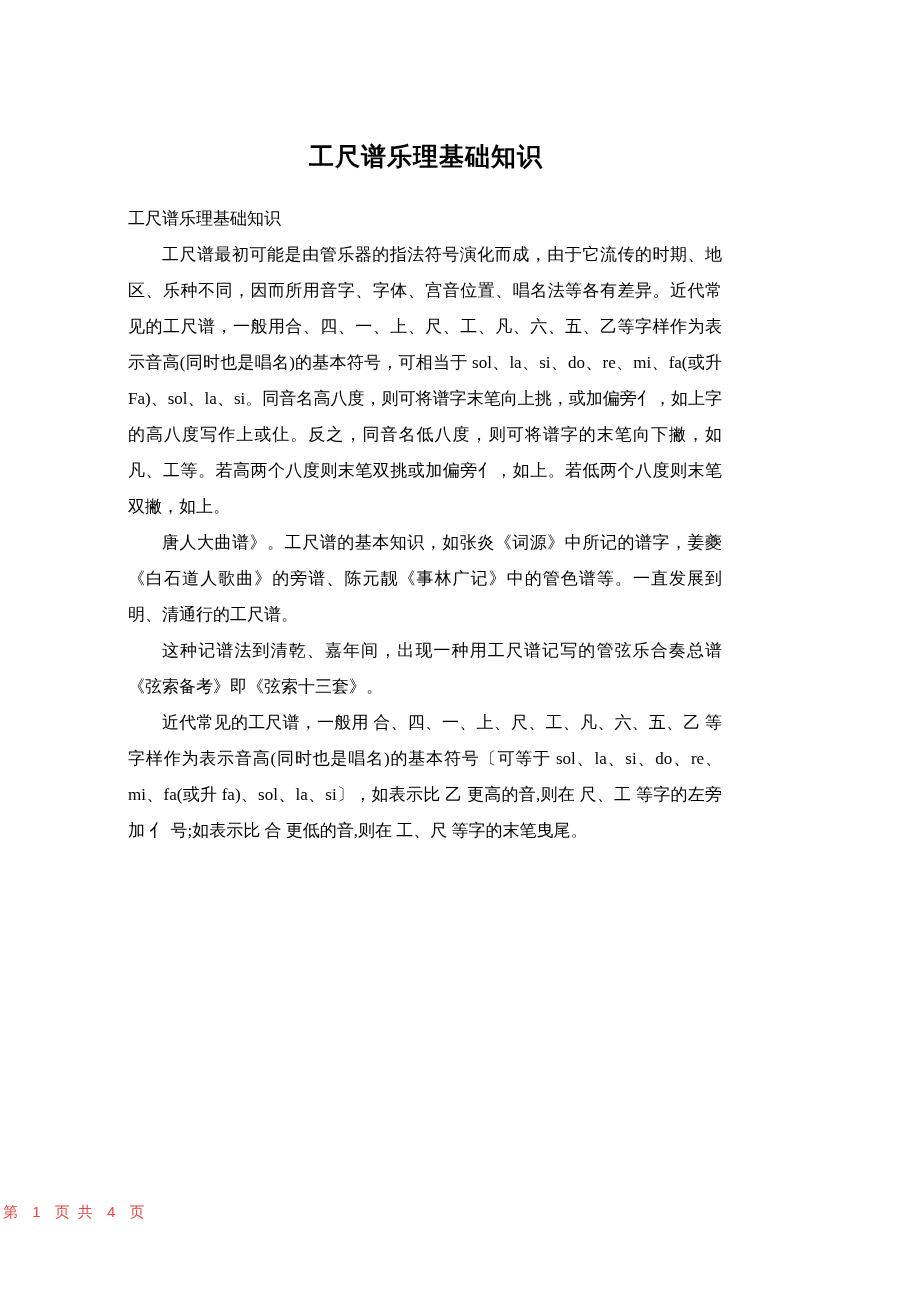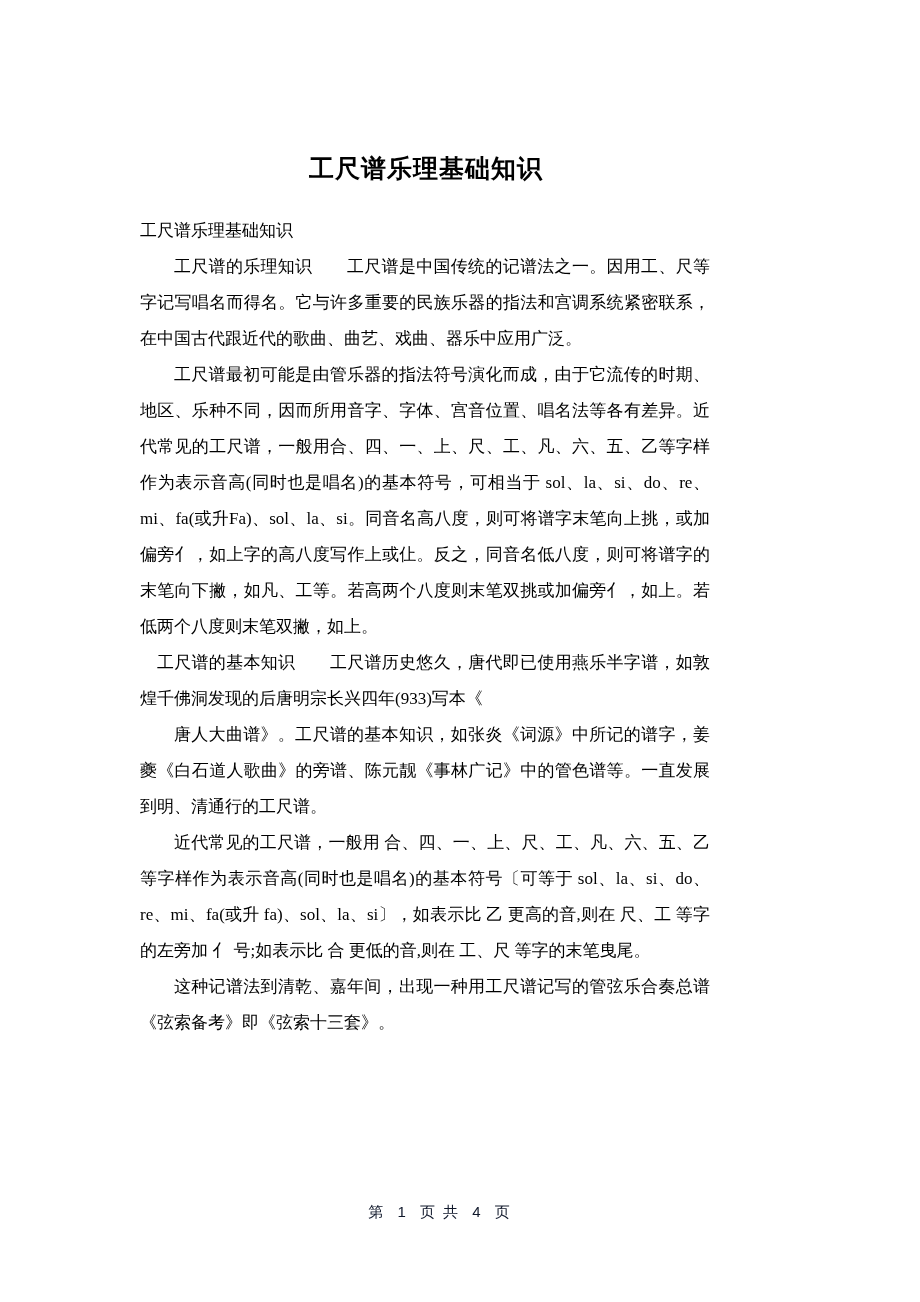--- a/index.html
+++ b/index.html
@@ -12,21 +12,21 @@
     height: 1302px;
     font-family: "Liberation Serif", "DejaVu Serif", serif;
     color: #000000;
     position: relative;
     overflow: hidden;
   }
   .page {
     width: 852px;
     height: 1302px;
     box-sizing: border-box;
-    padding: 12px;
+    padding: 0;
     position: relative;
   }
   .doc-title {
     text-align: center;
     font-size: 25px;
     font-weight: bold;
     letter-spacing: 1px;
     margin: 0;
     padding-top: 140px;
     padding-bottom: 0;
@@ -54,55 +54,51 @@
     margin-top: 22px;
   }
   .p-lead-space {
     text-indent: 1em;
   }
   .footer {
     position: absolute;
     left: 0;
     right: 0;
     bottom: 80px;
-    text-align: center;
     font-size: 15px;
-    color: #0f172a;
+    color: #ef4444;
     font-family: "Liberation Sans", "DejaVu Sans", sans-serif;
     letter-spacing: 2px;
-    margin-left: 28px;
   }
   .footer span {
     display: inline-block;
     padding: 0 3px;
   }
 </style>
 </head>
 <body>
 
 <div class="page">
 
   <h1 class="doc-title">工尺谱乐理基础知识</h1>
 
   <div class="content">
 
     <p class="p-subtitle">工尺谱乐理基础知识</p>
 
 
-    <p class="p-indent p-gap-top">工尺谱的乐理知识　　工尺谱是中国传统的记谱法之一。因用工、尺等字记写唱名而得名。它与许多重要的民族乐器的指法和宫调系统紧密联系，在中国古代跟近代的歌曲、曲艺、戏曲、器乐中应用广泛。</p>
 
     <p class="p-indent">工尺谱最初可能是由管乐器的指法符号演化而成，由于它流传的时期、地区、乐种不同，因而所用音字、字体、宫音位置、唱名法等各有差异。近代常见的工尺谱，一般用合、四、一、上、尺、工、凡、六、五、乙等字样作为表示音高(同时也是唱名)的基本符号，可相当于 sol、la、si、do、re、mi、fa(或升Fa)、sol、la、si。同音名高八度，则可将谱字末笔向上挑，或加偏旁亻，如上字的高八度写作上或仩。反之，同音名低八度，则可将谱字的末笔向下撇，如凡、工等。若高两个八度则末笔双挑或加偏旁亻，如上。若低两个八度则末笔双撇，如上。</p>
 
-    <p class="p-lead-space">工尺谱的基本知识　　工尺谱历史悠久，唐代即已使用燕乐半字谱，如敦煌千佛洞发现的后唐明宗长兴四年(933)写本《</p>
 
     <p class="p-indent">唐人大曲谱》。工尺谱的基本知识，如张炎《词源》中所记的谱字，姜夔《白石道人歌曲》的旁谱、陈元靓《事林广记》中的管色谱等。一直发展到明、清通行的工尺谱。</p>
 
+    <p class="p-indent">这种记谱法到清乾、嘉年间，出现一种用工尺谱记写的管弦乐合奏总谱《弦索备考》即《弦索十三套》。</p>
+
     <p class="p-indent">近代常见的工尺谱，一般用 合、四、一、上、尺、工、凡、六、五、乙 等字样作为表示音高(同时也是唱名)的基本符号〔可等于 sol、la、si、do、re、mi、fa(或升 fa)、sol、la、si〕，如表示比 乙 更高的音,则在 尺、工 等字的左旁加 亻 号;如表示比 合 更低的音,则在 工、尺 等字的末笔曳尾。</p>
-
-    <p class="p-indent">这种记谱法到清乾、嘉年间，出现一种用工尺谱记写的管弦乐合奏总谱《弦索备考》即《弦索十三套》。</p>
 
   </div>
 
   <div class="footer">
     <span>第</span>
     <span>1</span>
     <span>页 共</span>
     <span>4</span>
     <span>页</span>
   </div>

